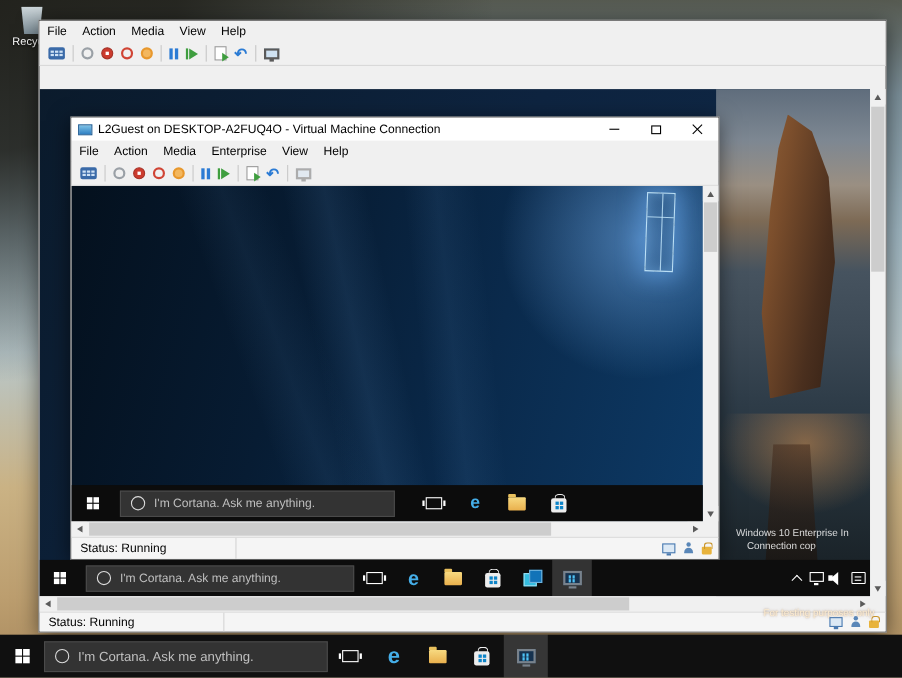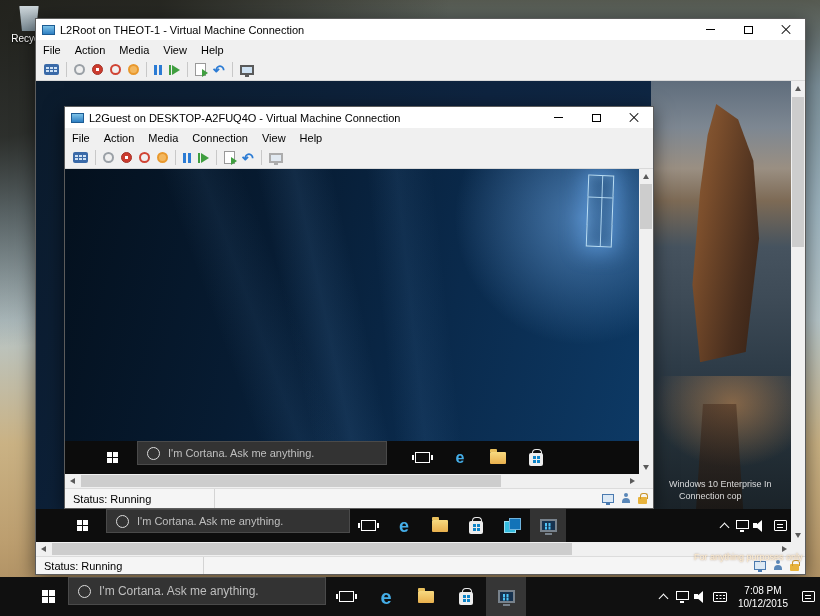--- a/index.html
+++ b/index.html
@@ -85,21 +85,21 @@
   .si-mon { width:12px; height:9px; border:1px solid #4a7ab0; background:#dce9f5; position:relative; }
   .si-mon::after { content:""; position:absolute; left:3px; bottom:-3px; width:4px; height:2px; background:#4a7ab0; }
   .si-user { width:10px; height:11px; position:relative; }
   .si-user::before { content:""; position:absolute; left:3px; top:0; width:4px; height:4px; border-radius:50%; background:#5a87b8; }
   .si-user::after { content:""; position:absolute; left:1px; top:5px; width:8px; height:5px; border-radius:4px 4px 0 0; background:#5a87b8; }
   .si-lock { width:9px; height:7px; background:#e8b33c; border-radius:1px; position:relative; margin-top:4px; }
   .si-lock::before { content:""; position:absolute; top:-4px; left:1.5px; width:6px; height:5px;
     border:1.5px solid #c9952c; border-bottom:none; border-radius:3px 3px 0 0; }
 
   
-  .taskbar { position:absolute; background:#101010; display:flex; align-items:flex-start;padding-left:28px; }
+  .taskbar { position:absolute; background:#101010; display:flex; align-items:center; }
   .tb-app { height:100%; display:flex; align-items:center; justify-content:center; flex:0 0 auto; }
   .tb-app.active { background:rgba(255,255,255,.16); }
   .win-logo { display:grid; grid-template-columns:6px 6px; grid-template-rows:6px 6px; gap:1px; }
   .win-logo i { background:#fff; }
   .win-logo.small { grid-template-columns:5px 5px; grid-template-rows:5px 5px; }
   .search-box { height:28px; background:#333; border:1px solid #4a4a4a; display:flex; align-items:center;
     gap:8px; padding:0 9px; flex:0 0 auto; }
   .search-text { font-size:12px; color:#bfbfbf; white-space:nowrap; overflow:hidden; }
   .i-cortana { width:13px; height:13px; border:1.5px solid #dcdcdc; border-radius:50%; flex:0 0 auto; }
   .i-taskview { width:15px; height:11px; border:1px solid #fff; position:relative; }
@@ -214,35 +214,20 @@
 
 <div class="host-desktop">
 
   <div class="recycle-bin">
     <div class="bin-icon"></div>
     <div class="bin-label">Recycle</div>
   </div>
 
   <div class="vm-window outer-win">
 
-    <div class="titlebar">
-      <span class="ti-vmc"></span>
-      <span>L2Root on THEOT-1 - Virtual Machine Connection</span>
-      <span class="win-btns">
-        <span class="win-btn">
-            <span class="g-min"></span>
-          </span>
-        <span class="win-btn">
-            <span class="g-max"></span>
-          </span>
-        <span class="win-btn">
-            <span class="g-close"></span>
-          </span>
-      </span>
-    </div>
 
     <div class="menubar">
       <span class="menu-item">File</span>
       <span class="menu-item">Action</span>
       <span class="menu-item">Media</span>
       <span class="menu-item">View</span>
       <span class="menu-item">Help</span>
     </div>
 
     <div class="toolbar">
@@ -297,21 +282,21 @@
               <span class="win-btn">
                   <span class="g-close"></span>
                 </span>
             </span>
           </div>
 
           <div class="menubar">
             <span class="menu-item">File</span>
             <span class="menu-item">Action</span>
             <span class="menu-item">Media</span>
-            <span class="menu-item">Connection</span>
+            <span class="menu-item">Enterprise</span>
             <span class="menu-item">View</span>
             <span class="menu-item">Help</span>
           </div>
 
           <div class="toolbar">
             <span class="i-cad"></span>
             <span class="tb-sep"></span>
             <span class="i-circle c-gray"></span>
             <span class="i-circle c-redfill"></span>
             <span class="i-circle c-redring"></span>
@@ -469,21 +454,21 @@
     <div class="statusbar outer-status">
       <span class="status-panel">Status: Running</span>
       <span class="status-icons">
         <span class="si-mon"></span>
         <span class="si-user"></span>
         <span class="si-lock"></span>
       </span>
     </div>
   </div>
 
-  <div class="host-watermark">For anything purposes only</div>
+  <div class="host-watermark">For testing purposes only</div>
 
   <div class="taskbar host-taskbar">
     <div class="tb-app">
       <span class="win-logo">
           <i></i>
           <i></i>
           <i></i>
           <i></i>
         </span>
     </div>
@@ -499,36 +484,15 @@
       </div>
     <div class="tb-app">
         <span class="i-folder"></span>
       </div>
     <div class="tb-app">
         <span class="i-store"></span>
       </div>
     <div class="tb-app active">
         <span class="i-vmc"></span>
       </div>
-    <div class="tb-tray">
-      <span class="tray-item">
-          <span class="i-chevron"></span>
-        </span>
-      <span class="tray-item">
-          <span class="i-net"></span>
-        </span>
-      <span class="tray-item">
-          <span class="i-vol"></span>
-        </span>
-      <span class="tray-item">
-          <span class="i-kbd"></span>
-        </span>
-      <span class="clock">
-        <div>7:08 PM</div>
-        <div>10/12/2015</div>
-      </span>
-      <span class="tray-item" style="width:24px">
-          <span class="i-ac"></span>
-        </span>
-    </div>
   </div>
 
 </div>
 
 </body></html>

